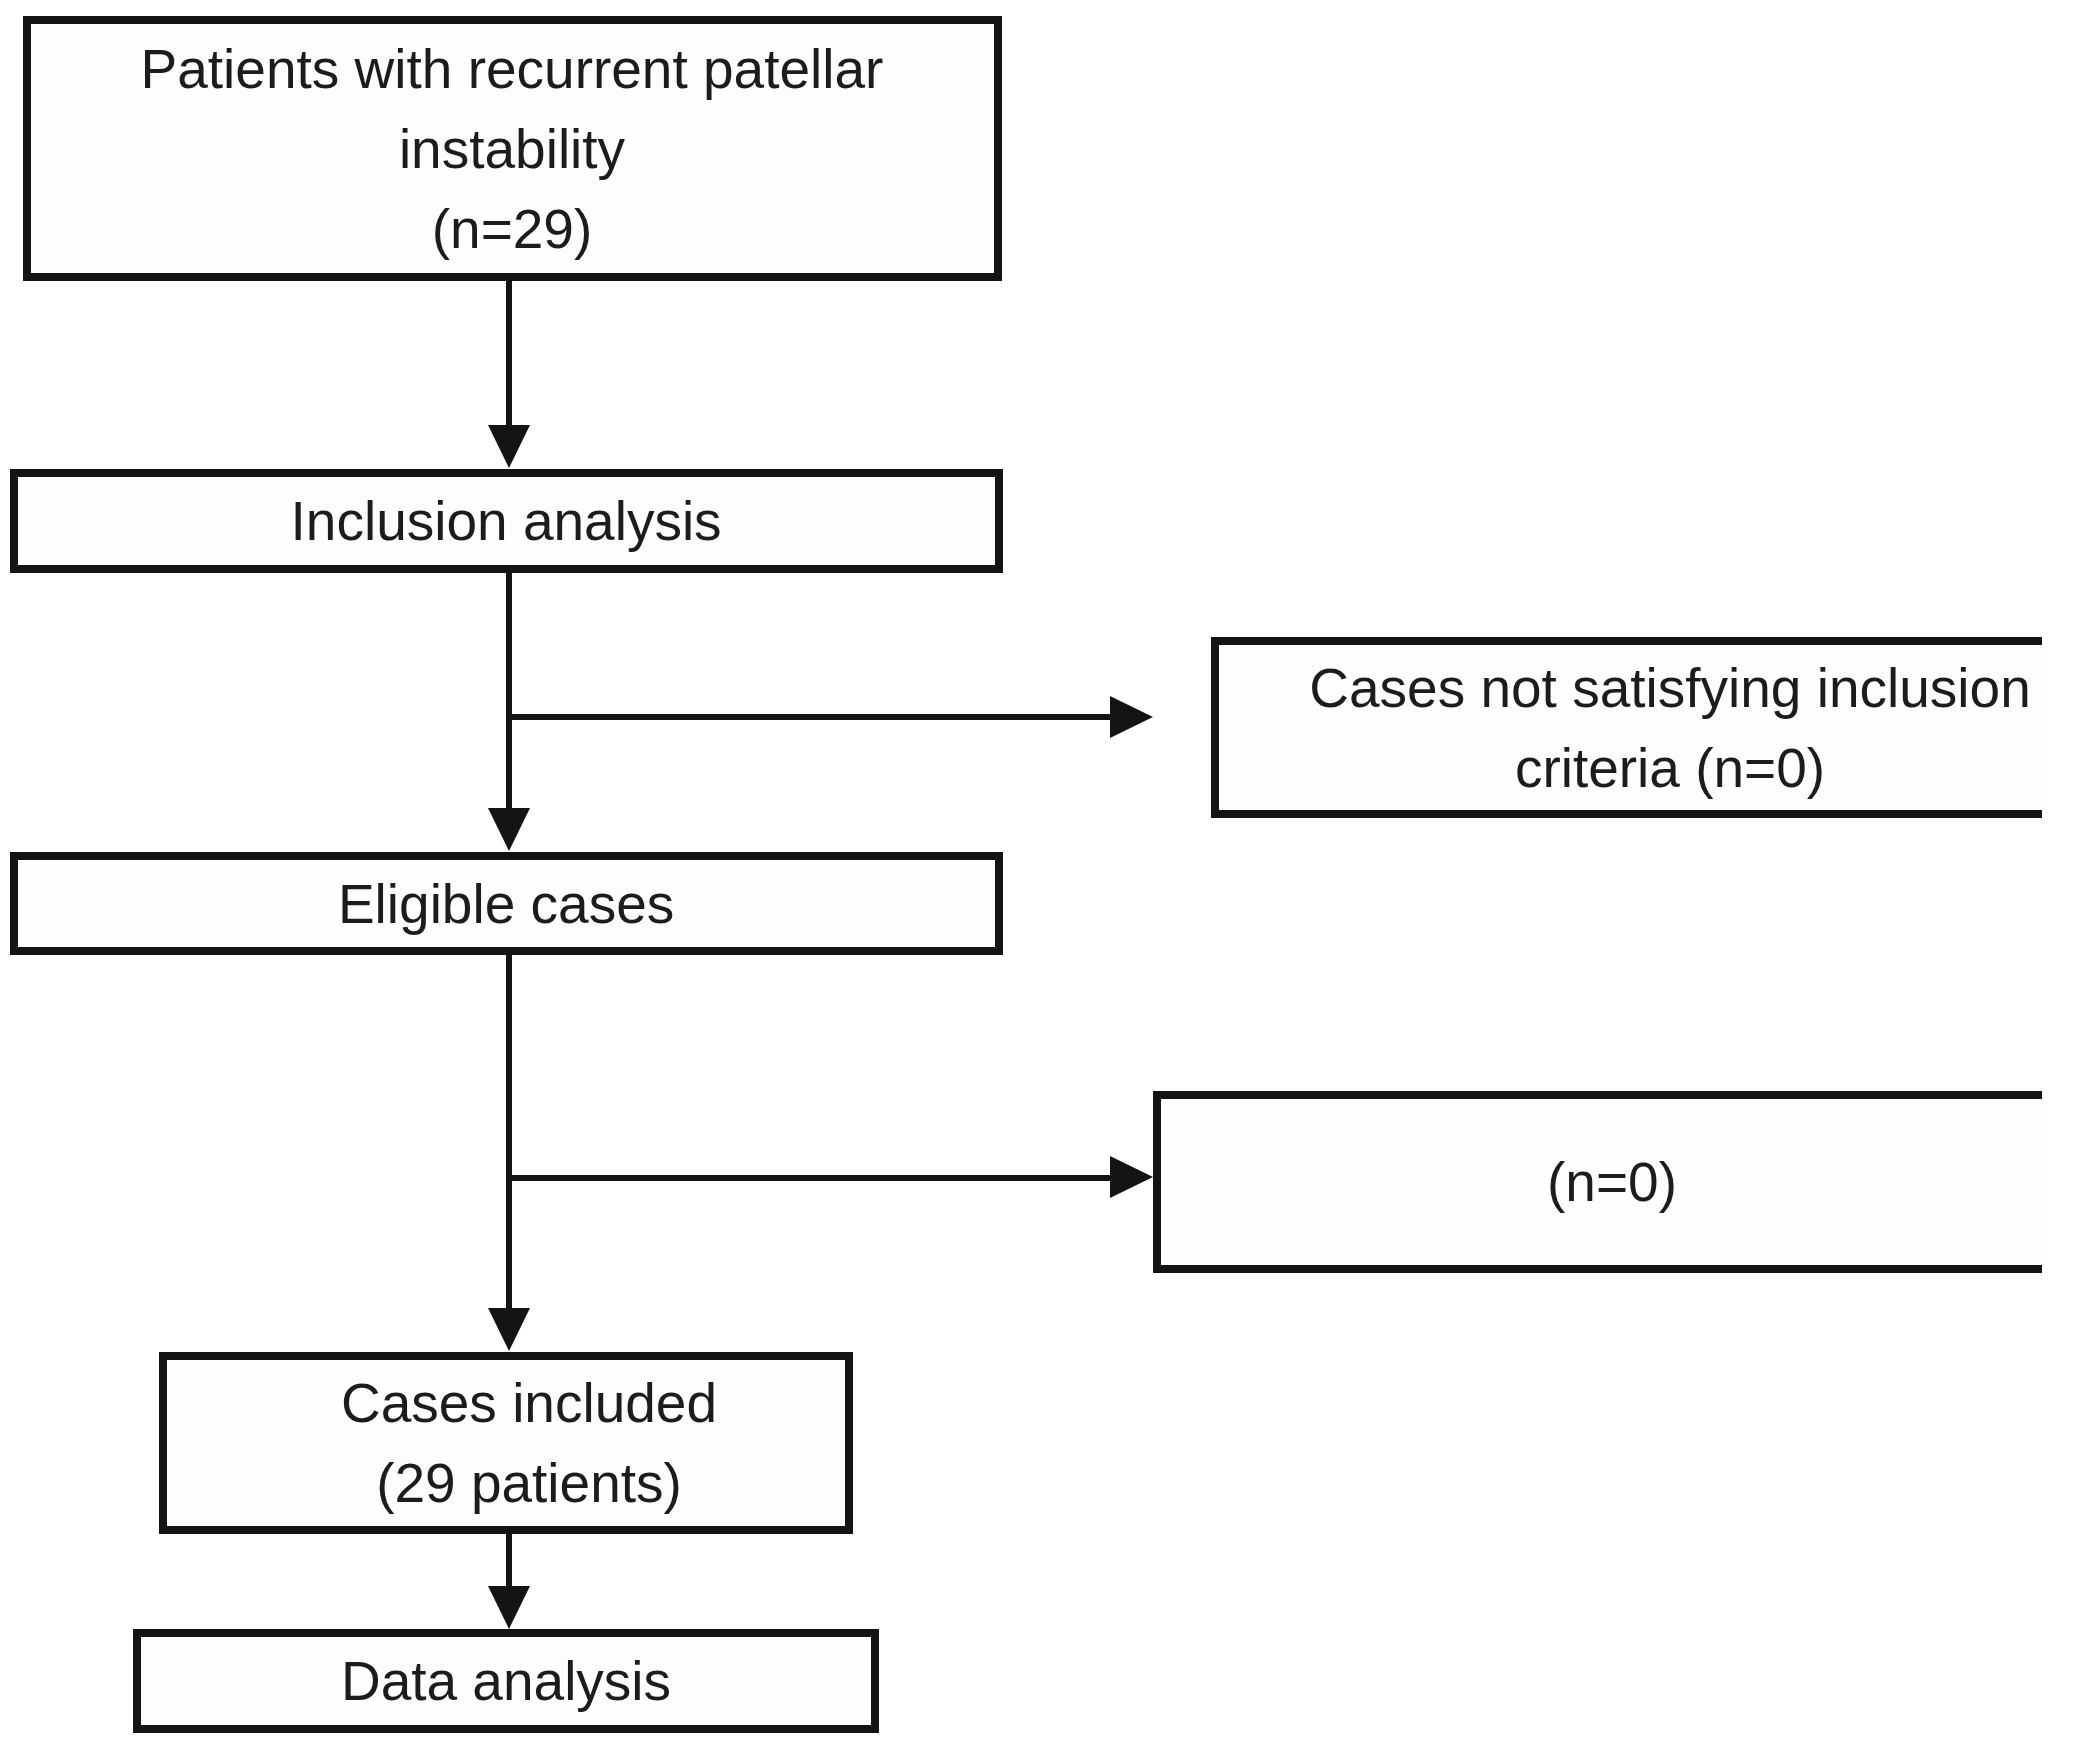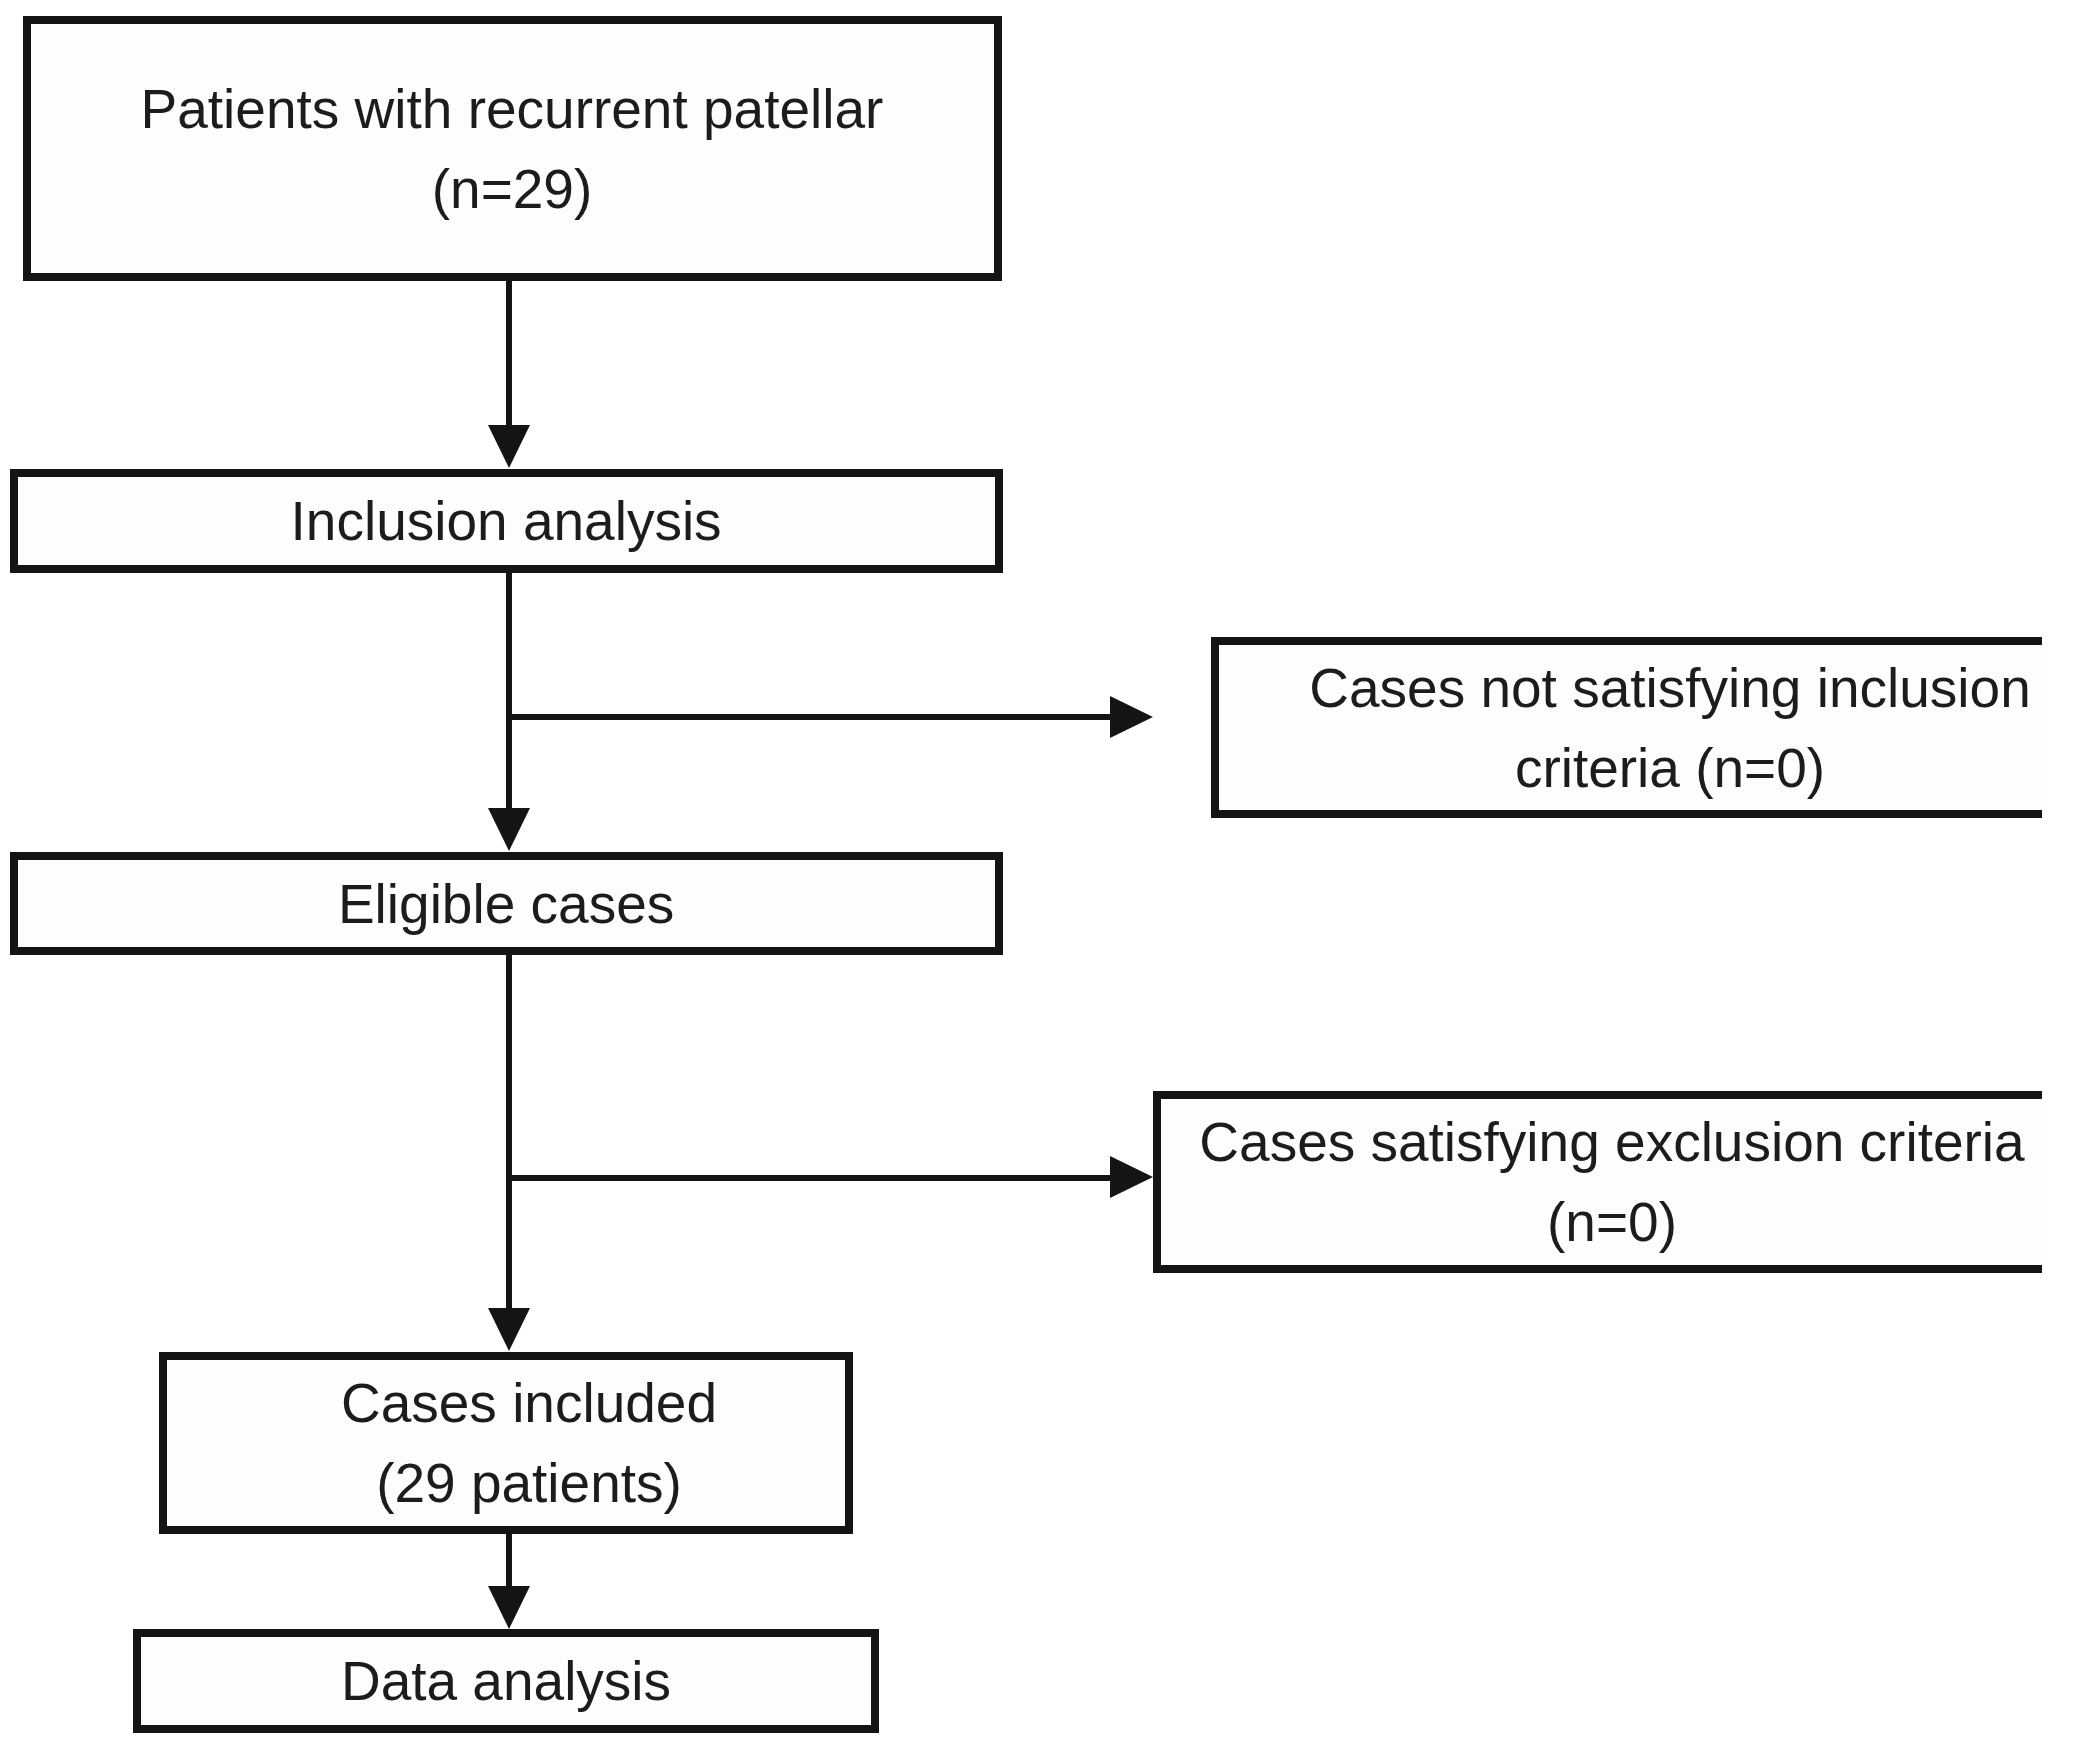--- a/index.html
+++ b/index.html
@@ -79,38 +79,38 @@
   #b2-line{left:506px;top:1175px;width:607px;}
   #b2-head{left:1110px;top:1156px;}
 </style>
 </head>
 <body>
 
 <div class="canvas">
 
   <div class="node" id="node-patients">
     <span class="line-text">Patients with recurrent patellar</span>
+    <span class="line-text">instability</span>
     <span class="line-text">(n=29)</span>
   </div>
 
   <div class="node" id="node-inclusion">
     <span class="line-text">Inclusion analysis</span>
   </div>
 
   <div class="node" id="node-not-satisfying">
     <span class="line-text">Cases not satisfying inclusion</span>
     <span class="line-text">criteria (n=0)</span>
   </div>
 
   <div class="node" id="node-eligible">
     <span class="line-text">Eligible cases</span>
   </div>
 
   <div class="node" id="node-exclusion">
-    <span class="line-text">Cases satisfying exclusion criteria</span>
     <span class="line-text">(n=0)</span>
   </div>
 
   <div class="node" id="node-included">
     <span class="line-text">Cases included</span>
     <span class="line-text">(29 patients)</span>
   </div>
 
   <div class="node" id="node-analysis">
     <span class="line-text">Data analysis</span>

